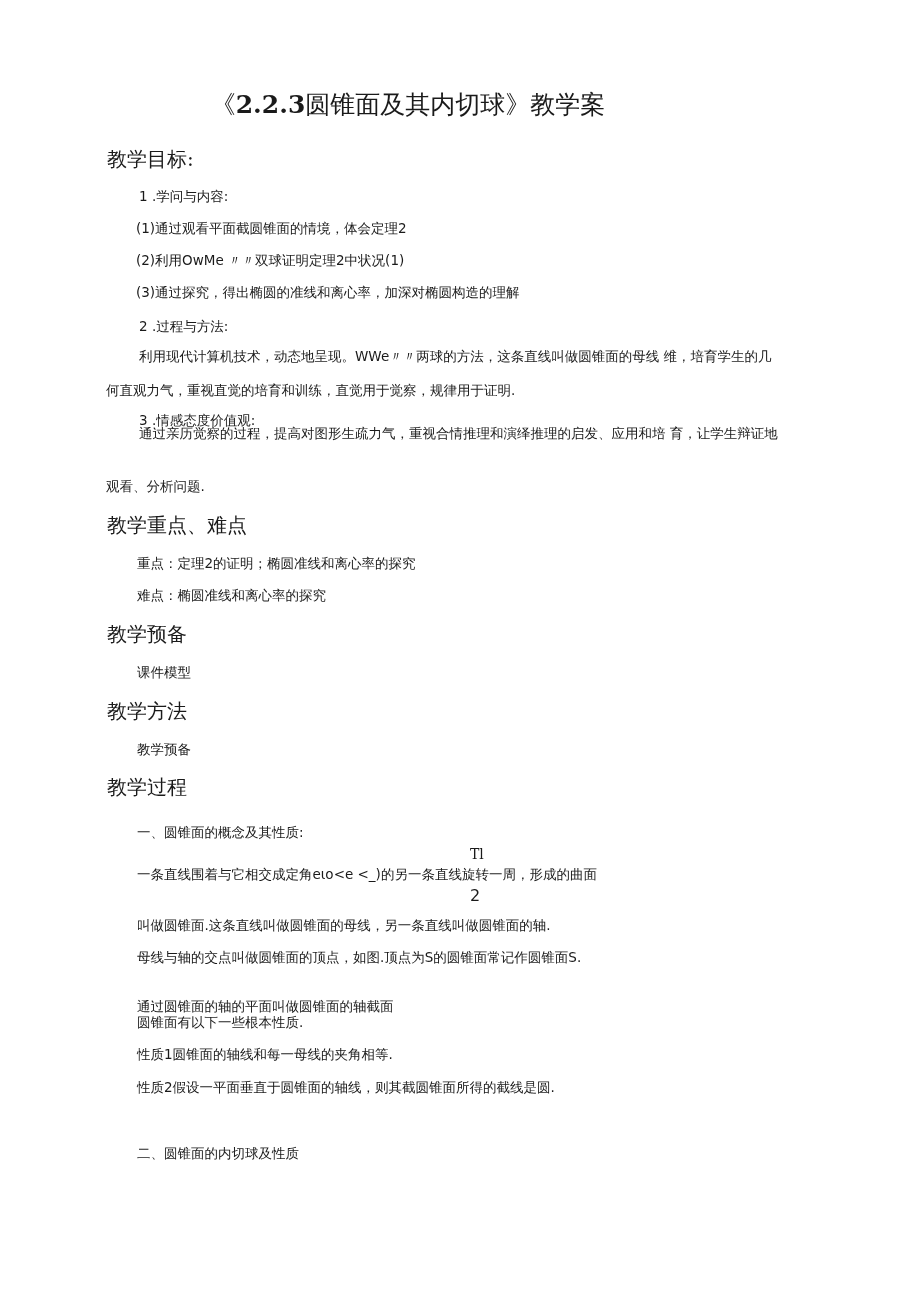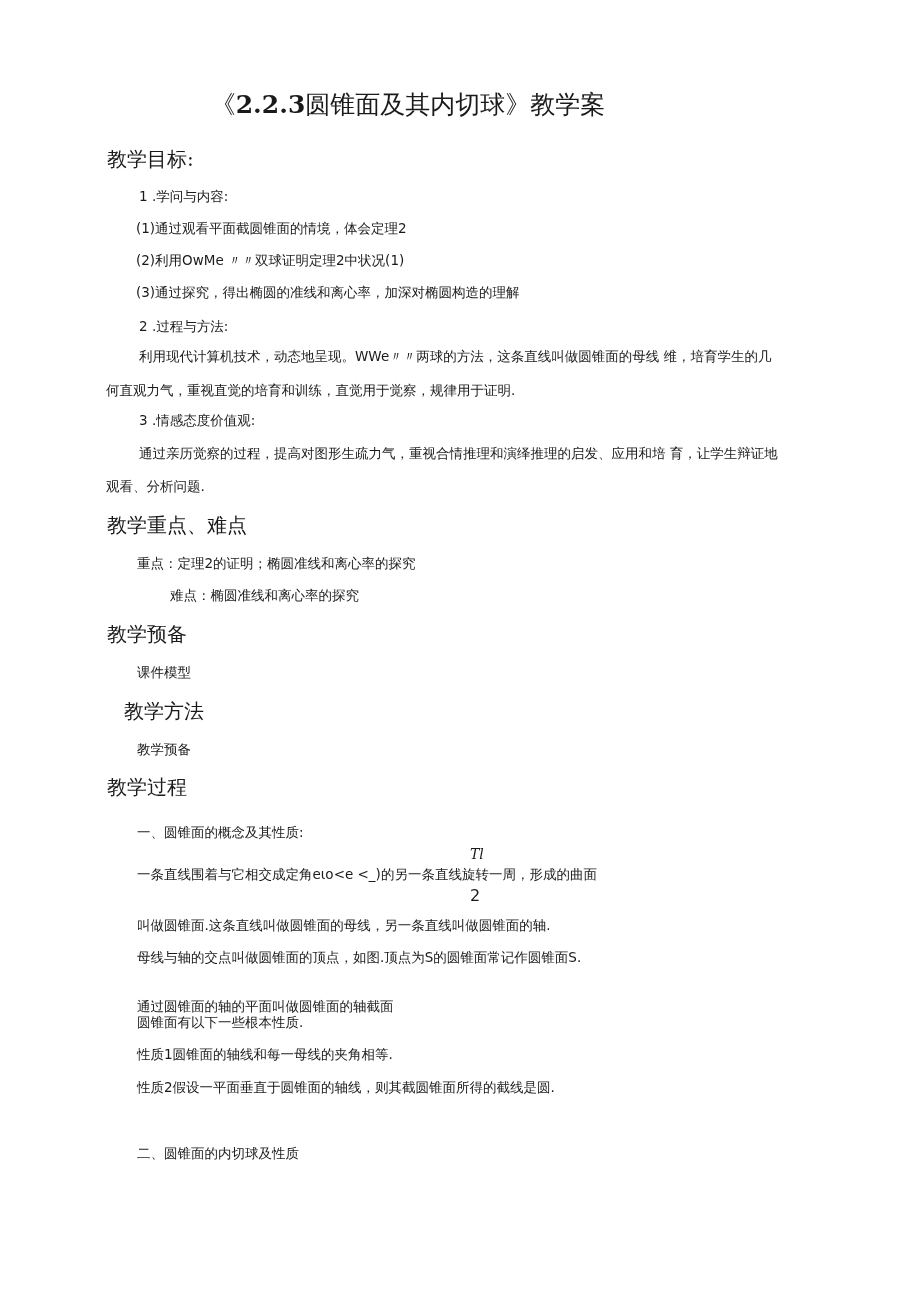--- a/index.html
+++ b/index.html
@@ -24,37 +24,37 @@
 
   <div class="abs h2" style="top:146px;">教学目标:</div>
   <div class="abs p" style="left:139px; top:188px;">1 .学问与内容:</div>
   <div class="abs p" style="left:136px; top:220px;">(1)通过观看平面截圆锥面的情境，体会定理2</div>
   <div class="abs p" style="left:136px; top:252px;">(2)利用OwMe 〃〃双球证明定理2中状况(1)</div>
   <div class="abs p" style="left:136px; top:284px;">(3)通过探究，得出椭圆的准线和离心率，加深对椭圆构造的理解</div>
   <div class="abs p" style="left:139px; top:318px;">2 .过程与方法:</div>
   <div class="abs p" style="left:139px; top:348px;">利用现代计算机技术，动态地呈现。WWe〃〃两球的方法，这条直线叫做圆锥面的母线  维，培育学生的几</div>
   <div class="abs p" style="left:106px; top:382px;">何直观力气，重视直觉的培育和训练，直觉用于觉察，规律用于证明.</div>
   <div class="abs p" style="left:139px; top:412px;">3 .情感态度价值观:</div>
-  <div class="abs p" style="left:139px; top:445px;">通过亲历觉察的过程，提高对图形生疏力气，重视合情推理和演绎推理的启发、应用和培  育，让学生辩证地</div>
+  <div class="abs p" style="left:139px; top:425px;">通过亲历觉察的过程，提高对图形生疏力气，重视合情推理和演绎推理的启发、应用和培  育，让学生辩证地</div>
   <div class="abs p" style="left:106px; top:478px;">观看、分析问题.</div>
 
   <div class="abs h2" style="top:512px;">教学重点、难点</div>
   <div class="abs p" style="left:137px; top:555px;">重点：定理2的证明；椭圆准线和离心率的探究</div>
-  <div class="abs p" style="left:137px; top:587px;margin-left:33px;">难点：椭圆准线和离心率的探究</div>
+  <div class="abs p" style="left:137px; top:587px;">难点：椭圆准线和离心率的探究</div>
 
   <div class="abs h2" style="top:621px;">教学预备</div>
   <div class="abs p" style="left:137px; top:664px;">课件模型</div>
 
-  <div class="abs h2" style="top:698px;margin-left:17px;">教学方法</div>
+  <div class="abs h2" style="top:698px;">教学方法</div>
   <div class="abs p" style="left:137px; top:741px;">教学预备</div>
 
   <div class="abs h2" style="top:774px;">教学过程</div>
   <div class="abs p" style="left:137px; top:824px;">一、圆锥面的概念及其性质:</div>
 
-  <div class="abs frac" style="left:470px; top:846px; font-style:italic; font-family:'DejaVu Serif', serif;">Tl</div>
+  <div class="abs frac" style="left:470px; top:846px; font-family:'DejaVu Serif', serif;">Tl</div>
   <div class="abs p" style="left:137px; top:866px;">
     <span>一条直线围着与它相交成定角eιo&lt;e &lt;_)</span><span>的另一条直线旋转一周，形成的曲面</span>
   </div>
   <div class="abs frac" style="left:470px; top:886px; font-size:16px;">2</div>
 
   <div class="abs p" style="left:137px; top:917px;">叫做圆锥面.这条直线叫做圆锥面的母线，另一条直线叫做圆锥面的轴.</div>
   <div class="abs p" style="left:137px; top:949px;">母线与轴的交点叫做圆锥面的顶点，如图.顶点为S的圆锥面常记作圆锥面S.</div>
   <div class="abs p" style="left:137px; top:982px;margin-top:16px;">通过圆锥面的轴的平面叫做圆锥面的轴截面</div>
   <div class="abs p" style="left:137px; top:1014px;">圆锥面有以下一些根本性质.</div>
   <div class="abs p" style="left:137px; top:1046px;">性质1圆锥面的轴线和每一母线的夹角相等.</div>

